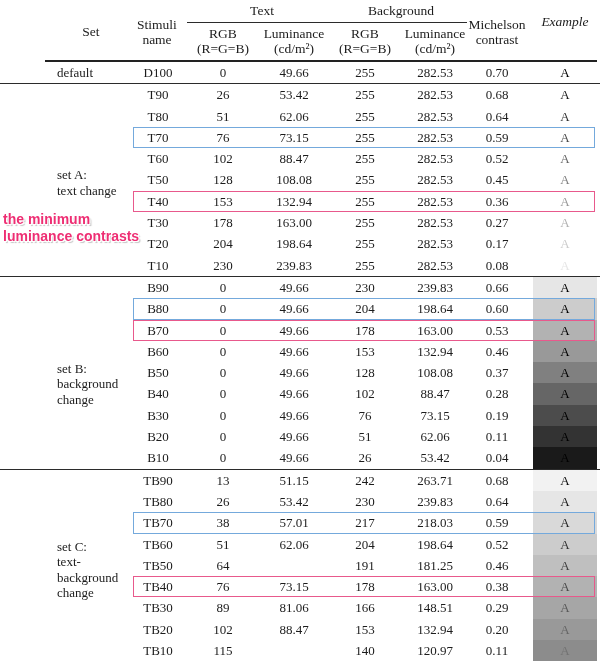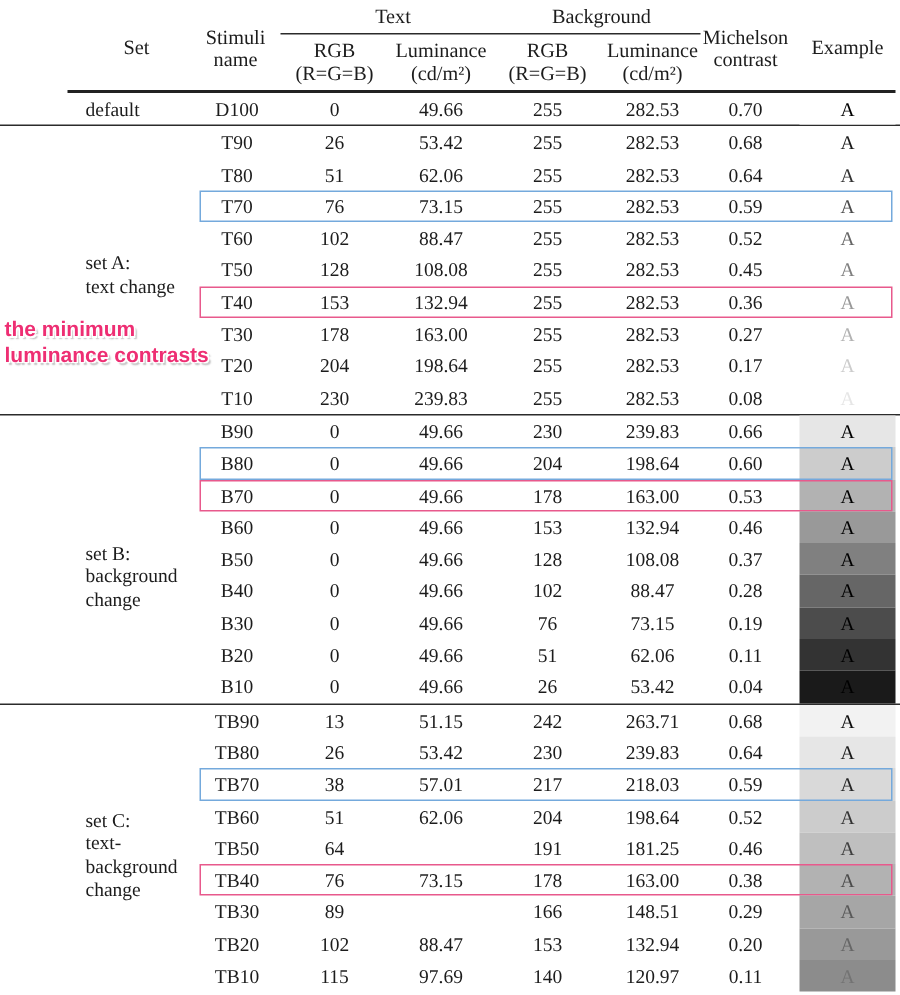--- a/index.html
+++ b/index.html
@@ -12,21 +12,21 @@
   .hcell{position:absolute;text-align:center;font-size:13.5px;line-height:15px;white-space:pre-line;}
   .h-set{left:45px;width:92px;top:24px;text-align:center;}
   .h-stim{left:126px;width:62px;top:17px;}
   .h-textgroup{left:192px;width:140px;top:3px;}
   .h-bggroup{left:330px;width:142px;top:3px;}
   .h-trgb{left:186px;width:74px;top:26px;}
   .h-tlum{left:252px;width:84px;top:26px;}
   .h-brgb{left:328px;width:74px;top:26px;}
   .h-blum{left:394px;width:82px;top:26px;}
   .h-mich{left:462px;width:70px;top:17px;}
-  .h-ex{left:529px;width:72px;top:24px;}
+  .h-ex{left:529px;width:72px;top:14px;font-style:italic;}
   .group-underline{position:absolute;left:187px;width:280px;top:22px;height:1px;background:#2b2b2b;}
   .header-rule{position:absolute;left:45px;width:552px;top:60px;height:2px;background:#222;}
   
   .rows{position:absolute;top:62px;left:0;width:508px;}
   .sec{position:relative;width:600px;border-bottom:1.5px solid #2b2b2b;}
   .sec:last-child{border-bottom:none;}
   .trow{position:relative;width:600px;height:21.3px;font-size:13px;}
   .c{position:absolute;top:0;height:21.3px;line-height:21.3px;text-align:center;}
   .cname{left:128px;width:60px;}
   .ctr{left:192px;width:62px;}
@@ -371,20 +371,21 @@
           <span class="c cbr">178</span>
           <span class="c cbl">163.00</span>
           <span class="c cmc">0.38</span>
           <span class="c cex" style="background-color: rgb(178, 178, 178); color: rgb(76, 76, 76);">A</span>
           <span class="hlbox" style="display: block; border-color: rgb(232, 89, 140);"></span>
         </div>
 
         <div class="trow">
           <span class="c cname">TB30</span>
           <span class="c ctr">89</span>
+          <span class="c ctl">81.06</span>
           <span class="c cbr">166</span>
           <span class="c cbl">148.51</span>
           <span class="c cmc">0.29</span>
           <span class="c cex" style="background-color: rgb(166, 166, 166); color: rgb(89, 89, 89);">A</span>
 
         </div>
 
         <div class="trow">
           <span class="c cname">TB20</span>
           <span class="c ctr">102</span>
@@ -392,21 +393,20 @@
           <span class="c cbr">153</span>
           <span class="c cbl">132.94</span>
           <span class="c cmc">0.20</span>
           <span class="c cex" style="background-color: rgb(153, 153, 153); color: rgb(102, 102, 102);">A</span>
 
         </div>
 
         <div class="trow">
           <span class="c cname">TB10</span>
           <span class="c ctr">115</span>
-          <span class="c ctl">97.69</span>
           <span class="c cbr">140</span>
           <span class="c cbl">120.97</span>
           <span class="c cmc">0.11</span>
           <span class="c cex" style="background-color: rgb(140, 140, 140); color: rgb(115, 115, 115);">A</span>
 
         </div>
       </div>
 
   </div>
 

